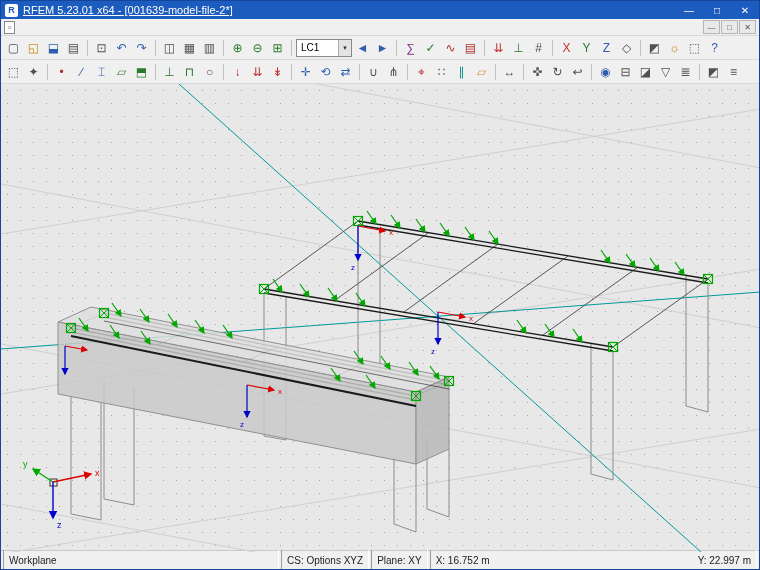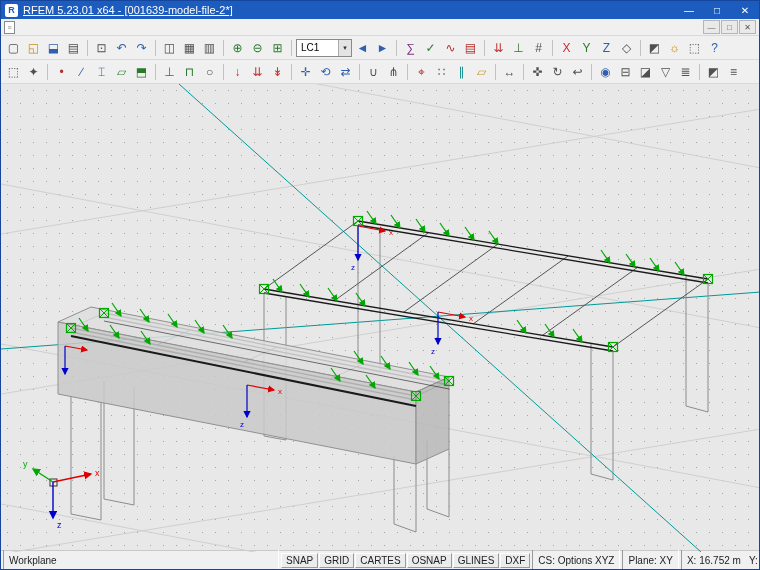--- a/index.html
+++ b/index.html
@@ -485,28 +485,20 @@
         <line x1="52" y1="398" x2="52" y2="434" stroke="#0000cc" stroke-width="1.4" marker-end="url(#ah-b)"></line>
         <text x="94" y="392" fill="#dd0000" font-size="9">x</text>
         <text x="22" y="383" fill="#00aa00" font-size="9">y</text>
         <text x="56" y="444" fill="#0000cc" font-size="9">z</text>
       </g>
     </svg>
   </div>
 
   <div class="statusbar">
     <div class="status-panel status-left">Workplane</div>
-    <div class="status-toggles">
-        <span class="status-toggle">SNAP</span>
-        <span class="status-toggle">GRID</span>
-        <span class="status-toggle">CARTES</span>
-        <span class="status-toggle">OSNAP</span>
-        <span class="status-toggle">GLINES</span>
-        <span class="status-toggle">DXF</span>
-      </div>
     <div class="status-panel">CS: Options XYZ</div>
     <div class="status-panel">Plane: XY</div>
     <div class="status-panel status-coords">
       <span>X:  16.752 m</span>
       <span>Y:  22.997 m</span>
 
     </div>
   </div>
 
 </div>

